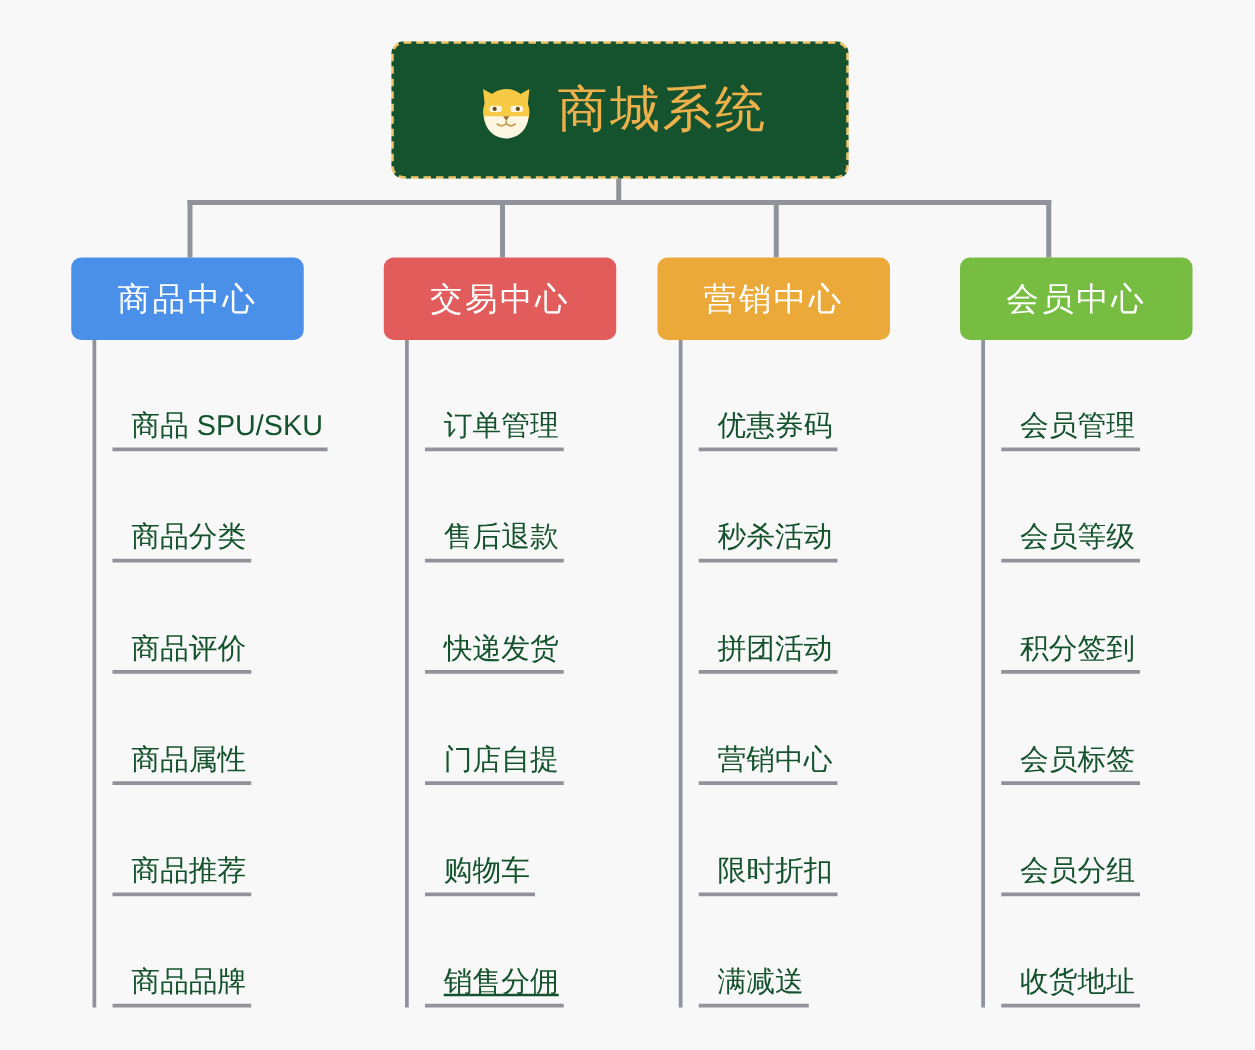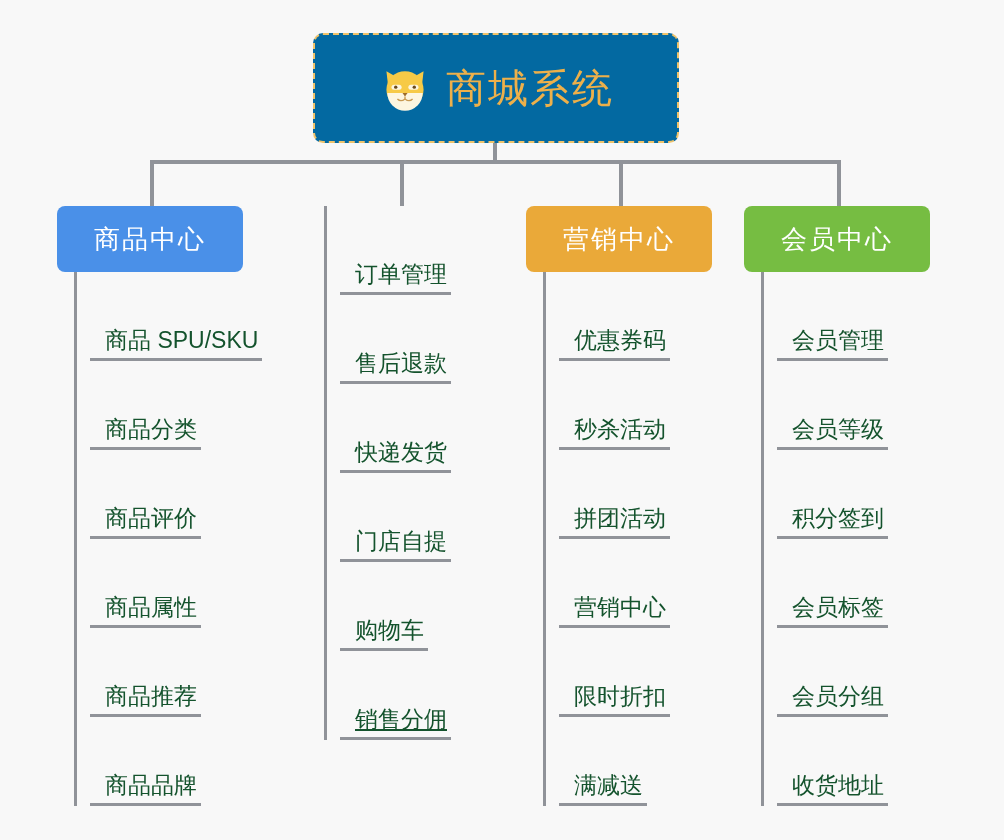--- a/index.html
+++ b/index.html
@@ -79,21 +79,21 @@
 
   
   .column {
     position: absolute;
     top: 206px;
     width: 220px;
   }
   .col-0 { left: 57px; }
   .col-1 { left: 307px; }
   .col-2 { left: 526px; }
-  .col-3 { left: 744px; }
+  .col-3 { left: 768px; }
 
   .cat-box {
     width: 186px;
     height: 66px;
     box-sizing: border-box;
     border-radius: 8px;
     display: flex;
     align-items: center;
     justify-content: center;
     color: #ffffff;
@@ -136,21 +136,21 @@
     margin-left: -15px;
     padding-left: 15px;
     padding-right: 4px;
   }
 </style>
 </head>
 <body style="background: rgb(248, 248, 248);">
 
 <div id="chart-root">
 
-  <div class="root-node" style="background: #0369a1; border-color: rgb(240, 195, 106); border-style: dashed;">
+  <div class="root-node" style="background: #14532d; border-color: rgb(240, 195, 106); border-style: dashed;">
     <span class="mascot">
       <svg viewBox="0 0 64 64" width="54" height="54" aria-hidden="true">
 
         <path d="M10 12 L12 30 L24 20 Z" fill="#f7ca46"></path>
         <path d="M54 12 L52 30 L40 20 Z" fill="#f7ca46"></path>
 
         <circle cx="32" cy="34" r="22" fill="#f7ca46"></circle>
 
         <path d="M11 38 a21 21 0 0 0 42 0 Z" fill="#fdf6e0"></path>
 
@@ -198,20 +198,23 @@
       <div class="leaf">
           <span class="leaf-text" style="border-bottom-color: rgb(144, 147, 153);">商品推荐</span>
         </div>
       <div class="leaf">
           <span class="leaf-text" style="border-bottom-color: rgb(144, 147, 153);">商品品牌</span>
         </div>
     </div>
   </div>
 
   <div class="column col-1">
+    <div class="cat-box" style="background: rgb(226, 92, 92);">
+      <span>交易中心</span>
+    </div>
     <div class="leaves">
       <div class="trunk" style="background: rgb(144, 147, 153);"></div>
       <div class="leaf">
           <span class="leaf-text" style="border-bottom-color: rgb(144, 147, 153);">订单管理</span>
         </div>
       <div class="leaf">
           <span class="leaf-text" style="border-bottom-color: rgb(144, 147, 153);">售后退款</span>
         </div>
       <div class="leaf">
           <span class="leaf-text" style="border-bottom-color: rgb(144, 147, 153);">快递发货</span>

